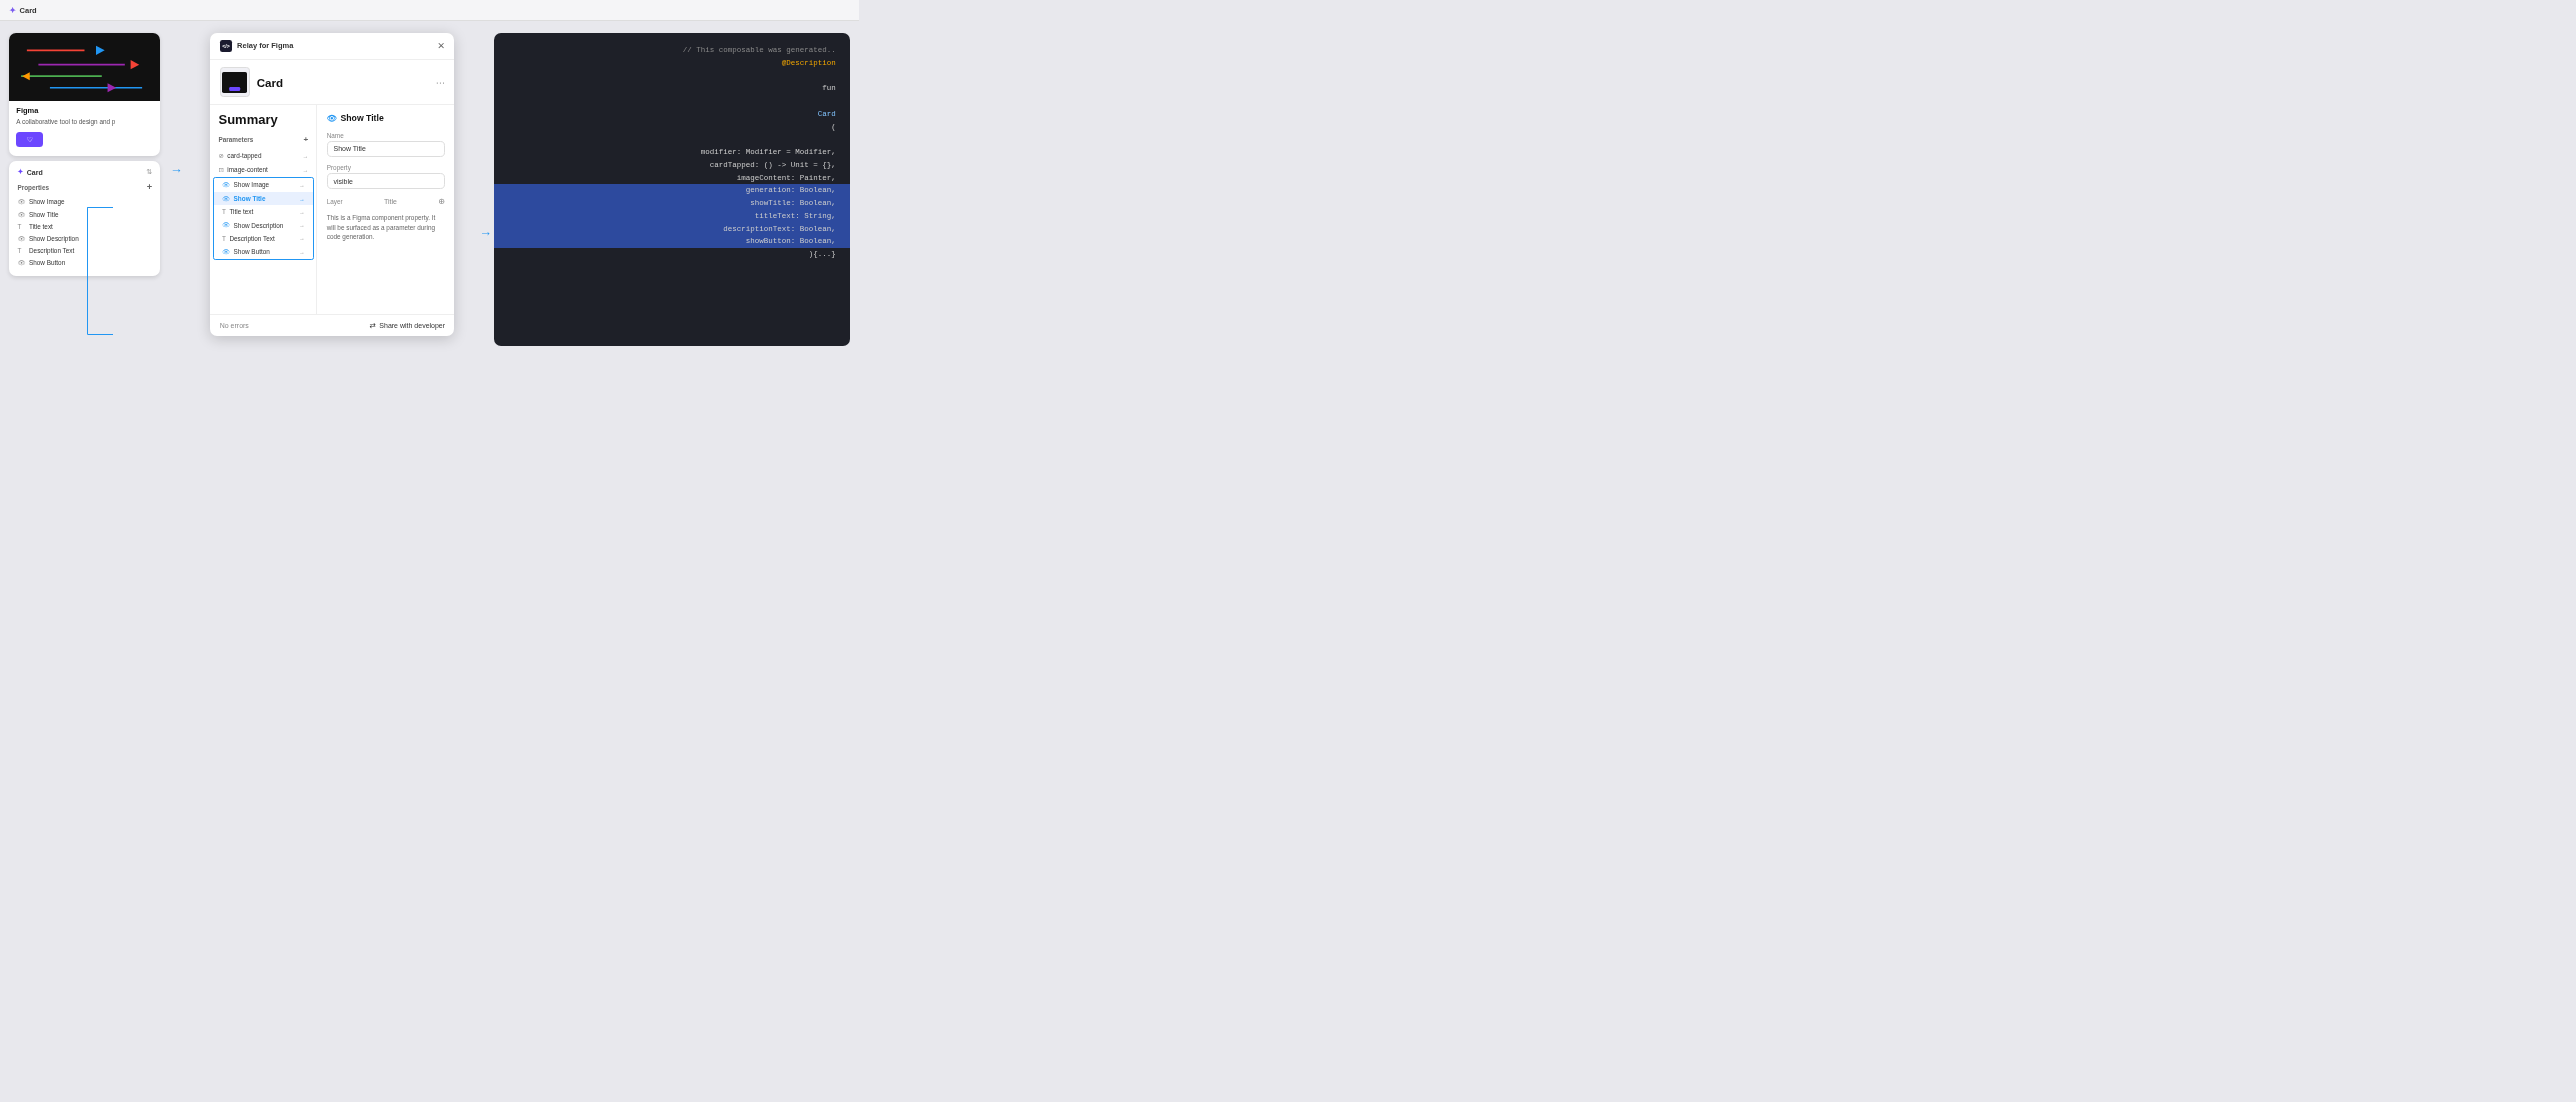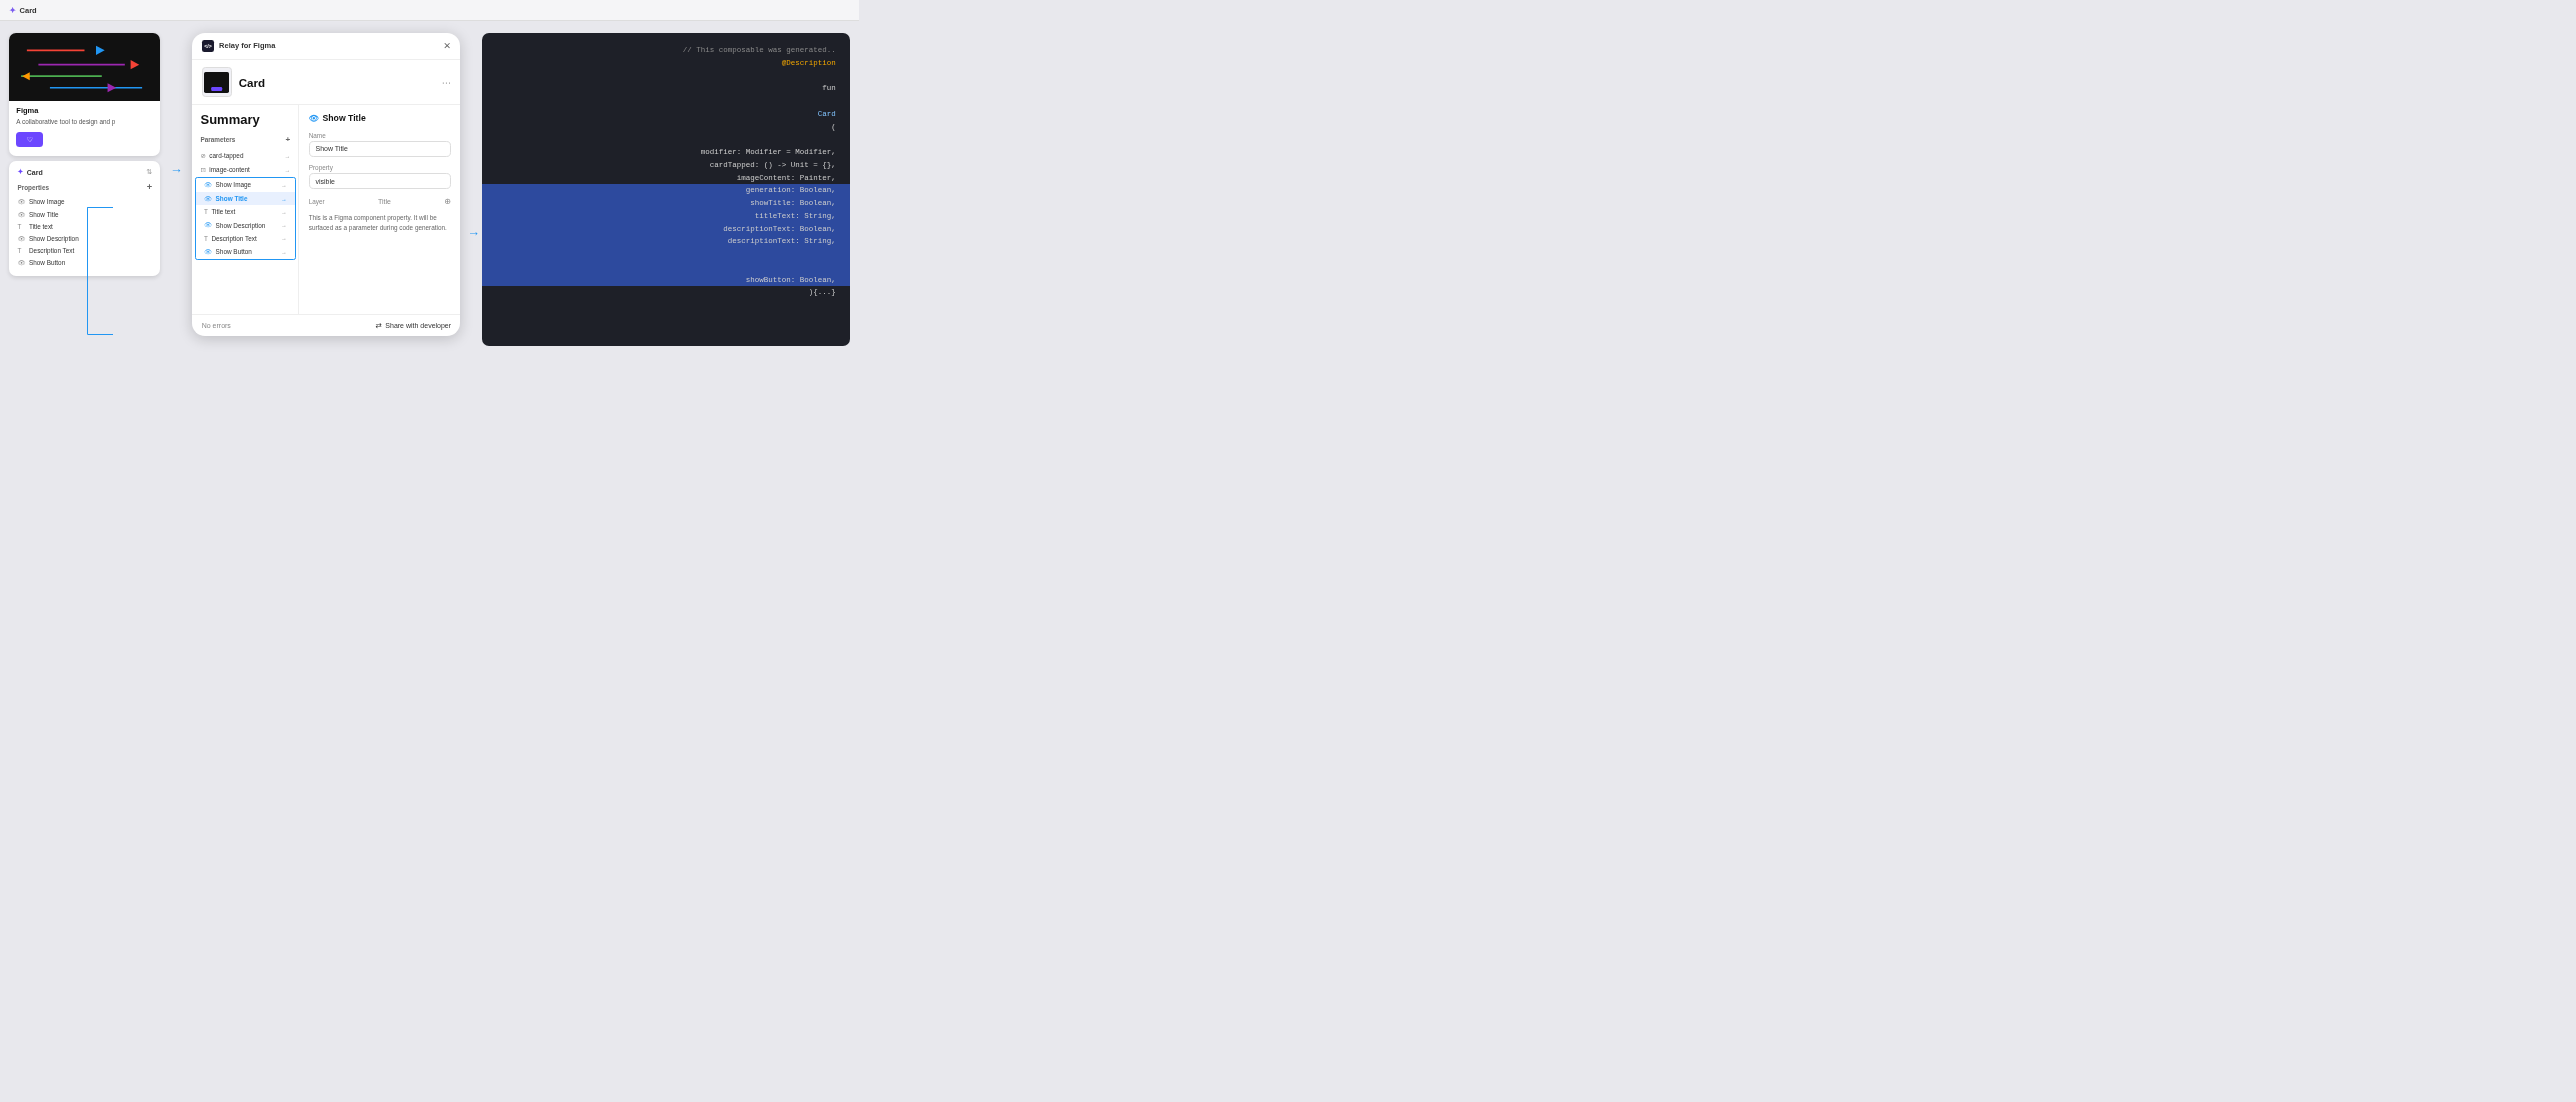--- a/index.html
+++ b/index.html
@@ -162,25 +162,25 @@
       height: 128px;
       border: 1.2px solid #2196F3;
       border-right: none;
       border-radius: 1.2px 0 0 1.2px;
       pointer-events: none;
     }
 
     
     .modal-panel {
       background: white;
-      border-radius: 13px;
+      border-radius: 7px;
       box-shadow: 0 2.3px 14px rgba(0,0,0,0.18);
-      width: 268px;
+      width: 244px;
       flex-shrink: 0;
-      margin: 0 7px;
+      margin: 0 25px;
       overflow: hidden;
     }
     .modal-header {
       display: flex;
       align-items: center;
       justify-content: space-between;
       padding: 7px 9.3px;
       border-bottom: 0.6px solid #eee;
     }
     .modal-logo {
@@ -675,22 +675,19 @@
     </span>
 
     <span class="code-line code-param">    modifier: Modifier = Modifier,</span>
     <span class="code-line code-param">    cardTapped: () -&gt; Unit = {},</span>
     <span class="code-line code-param">    imageContent: Painter,</span>
 
     <span class="code-line code-highlight code-param">    generation: Boolean,</span>
     <span class="code-line code-highlight code-param" style="font-weight:400;">    showTitle: Boolean,</span>
     <span class="code-line code-highlight code-param">    titleText: String,</span>
     <span class="code-line code-highlight code-param">    descriptionText: Boolean,</span>
-    <span class="code-line code-highlight code-param" style="position:relative;">    descriptionText: String,
-      
-    </span>
     <span class="code-line code-highlight code-param">    showButton: Boolean,</span>
 
     <span class="code-line code-param">){...}</span>
   </div>
 
 </div>
 
 
 </body></html>

